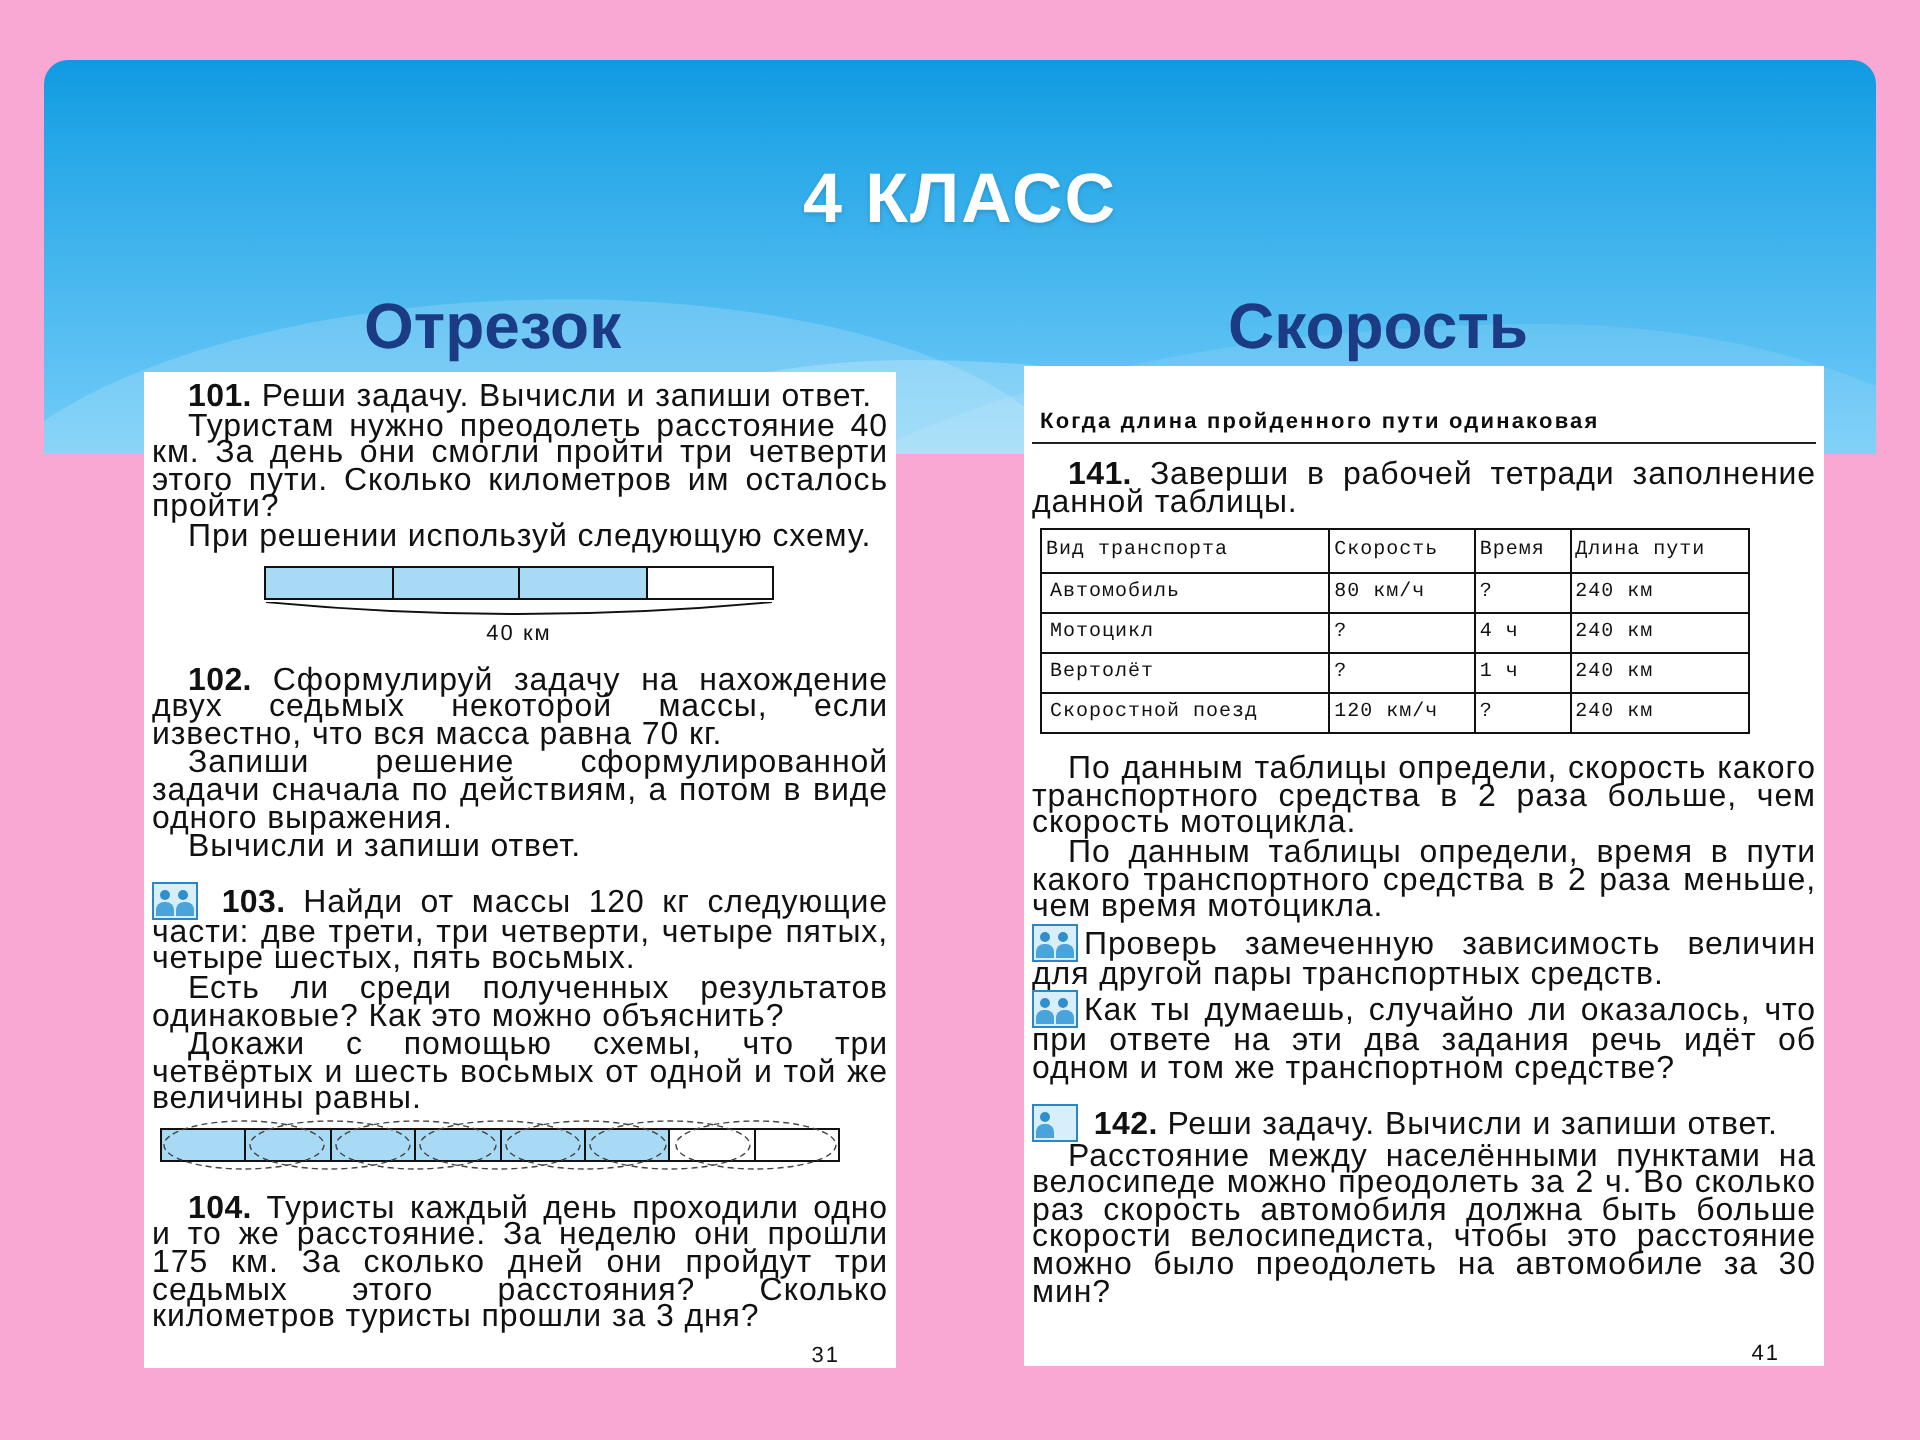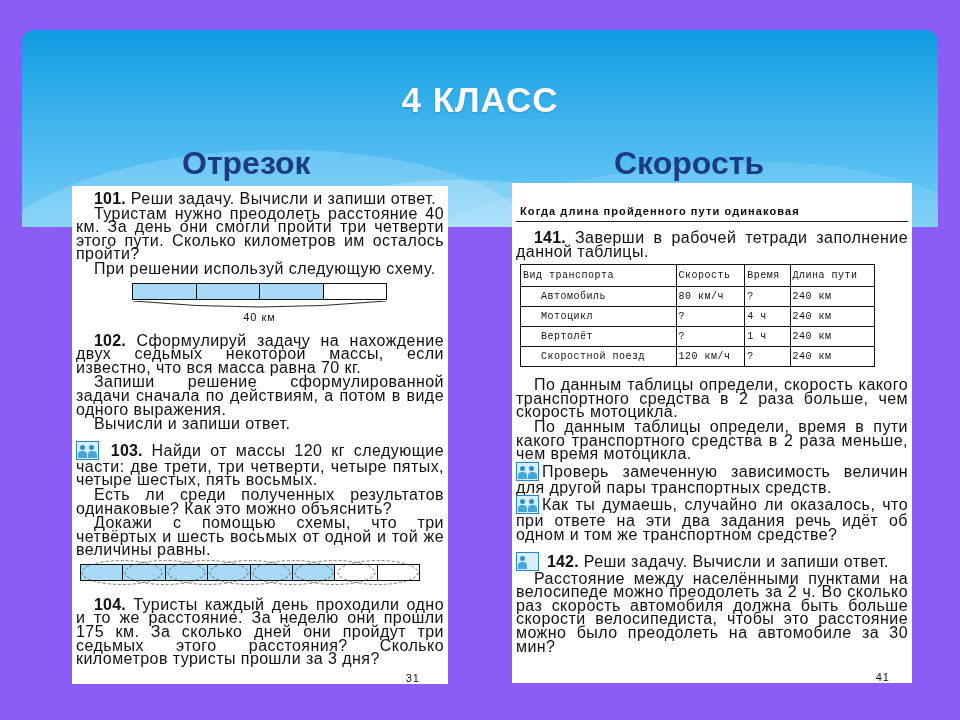--- a/index.html
+++ b/index.html
@@ -1,20 +1,20 @@
 <!DOCTYPE html>
 <html><head>
 <meta charset="utf-8">
 <style>
   html,body{margin:0;padding:0;}
   body{
     width:960px;height:720px;overflow:hidden;background:#ffffff;
     font-family:"Liberation Sans","DejaVu Sans",sans-serif;
   }
-  .slide{position:relative;width:960px;height:720px;background:#8b5cf6;overflow:hidden;}
+  .slide{position:relative;width:960px;height:720px;background:#f9a8d4;overflow:hidden;}
 
   
   .header{
     position:absolute;left:22px;top:30px;width:916px;height:197px;
     border-radius:12px 12px 0 0;
     background:linear-gradient(180deg,#0f9ae1 0%,#27a8e8 22%,#45b6ee 52%,#5ec2f4 78%,#74cdf7 100%);
     overflow:hidden;
   }
   .header .wave1{
     position:absolute;left:-40px;top:120px;width:560px;height:220px;
@@ -87,21 +87,21 @@
   
   table.tbl{
     border-collapse:collapse;width:355px;margin:6px 0 6px 4px;
     font-size:10px;letter-spacing:0.5px;
   }
   table.tbl td,table.tbl th{
     border:1.3px solid #111;text-align:left;padding:4px 2px;
     font-weight:normal;color:#111;font-family:Liberation Mono, monospace;
   }
   table.tbl th{padding:5px 2px;}
-  table.tbl td.name{padding-left:20px;padding-right:4px;}
+  table.tbl td.name{padding-left:4px;padding-right:4px;}
 
   
   .ico{
     display:inline-block;vertical-align:-4px;width:21px;height:17px;
     margin-right:3px;border:1px solid #2a86c6;background:#d8eefb;
     position:relative;overflow:hidden;
   }
   .ico::before{
     content:"";position:absolute;left:3px;top:3px;width:5px;height:5px;
     border-radius:50%;background:#2f8fcd;

